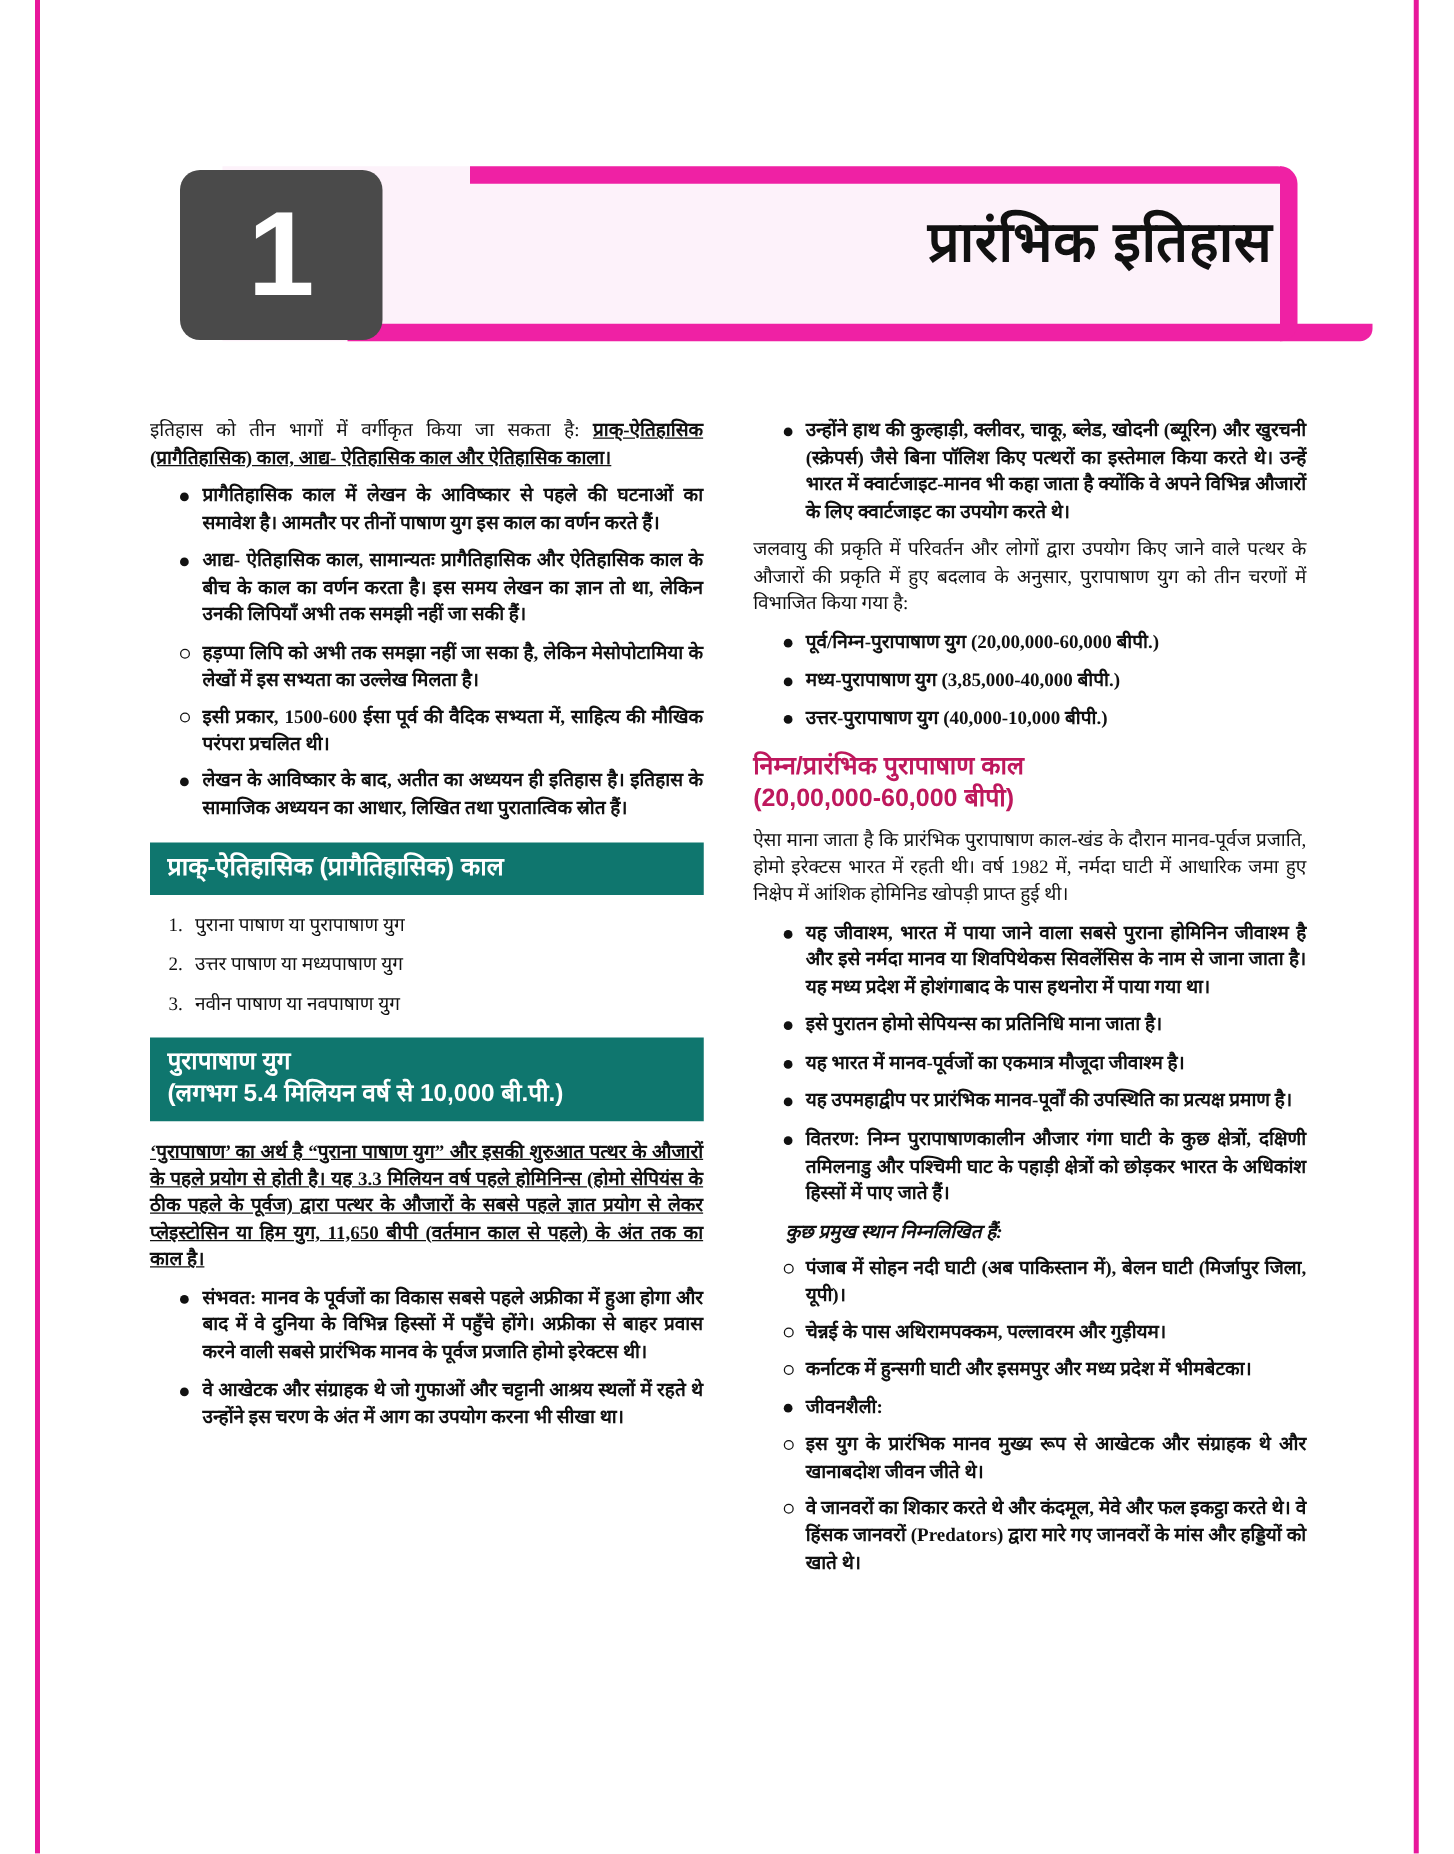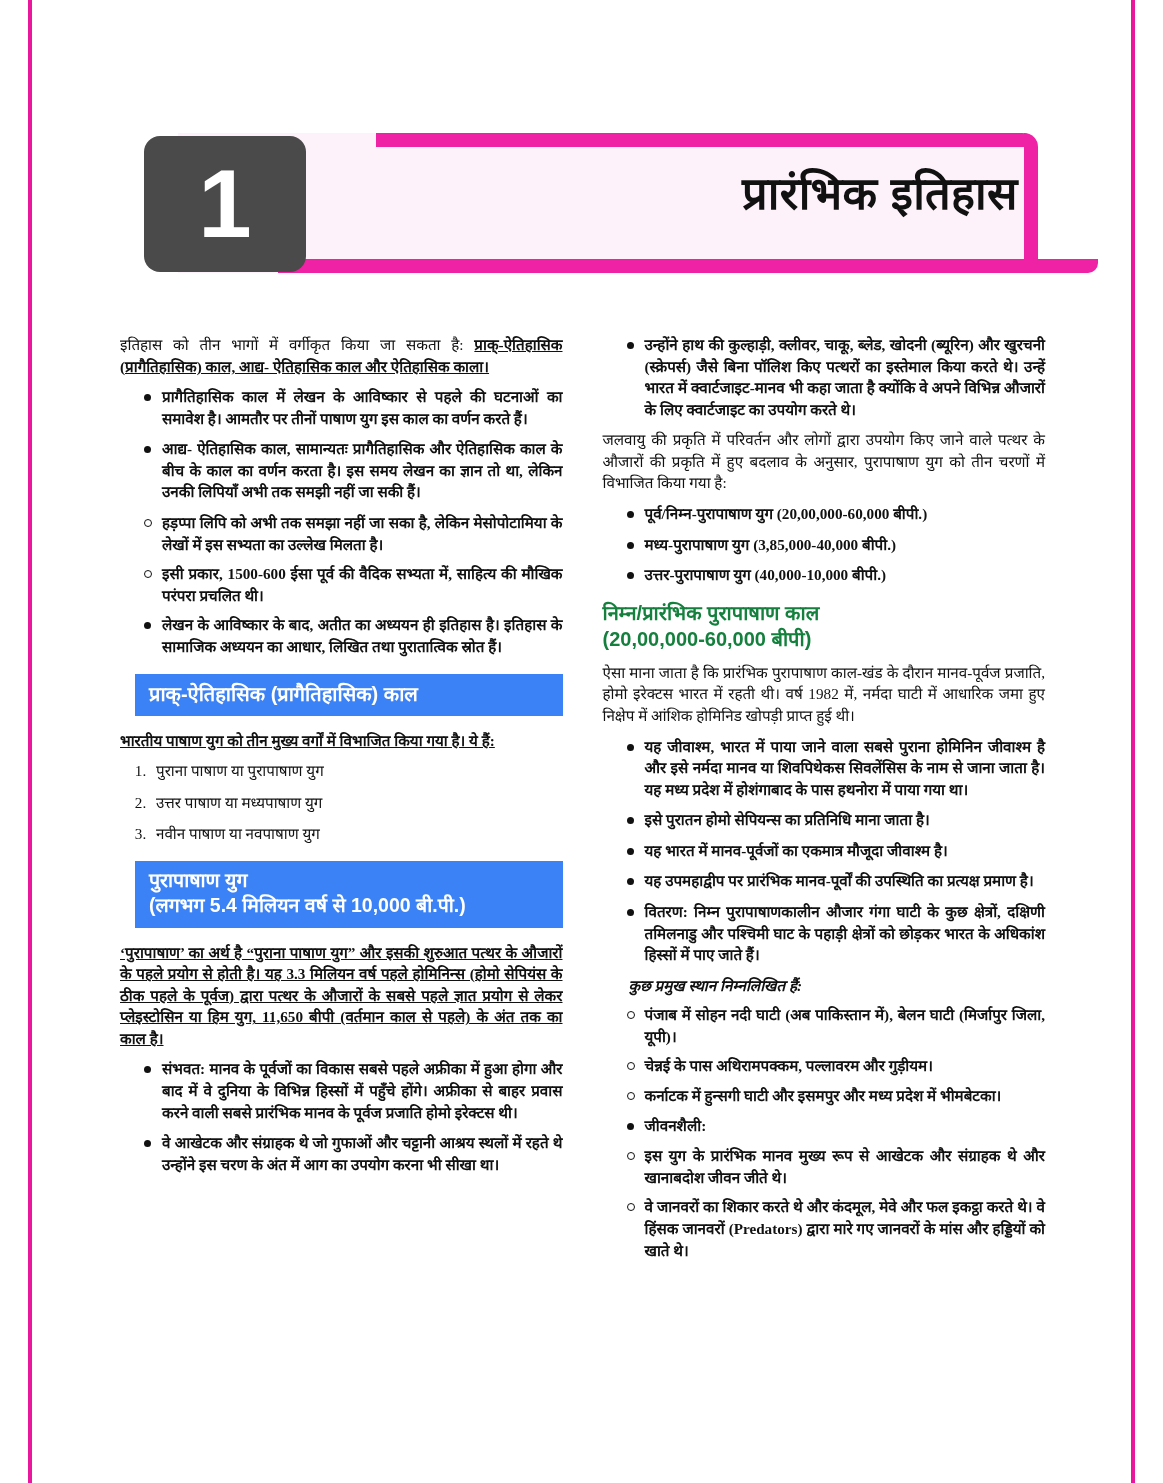--- a/index.html
+++ b/index.html
@@ -170,33 +170,33 @@
     margin: 0 0 10px 0;
     padding: 0 0 0 30px;
   }
   ol.numlist > li {
     margin: 0 0 10px 0;
     padding-left: 6px;
   }
 
   
   .bar-head {
-    background: #3b82f6;
+    background: #0f766e;
     color: #ffffff;
     font-family: "Liberation Sans", sans-serif;
     font-weight: bold;
     font-size: 20px;
     line-height: 1.3;
     padding: 7px 14px 9px 14px;
-    margin: 16px 0 14px 15px;
+    margin: 16px 0 14px 0;
     text-align: left;
   }
   .bar-head.two-line { font-size: 19.5px; }
   .pink-head {
-    color: #15803d;
+    color: #be185d;
     font-family: "Liberation Sans", sans-serif;
     font-weight: bold;
     font-size: 20px;
     line-height: 1.3;
     margin: 14px 0 10px 0;
   }
   .sub-head {
     color: #ef21a4;
     font-family: "Liberation Sans", sans-serif;
     font-weight: bold;
@@ -240,21 +240,20 @@
         <li>हड़प्पा लिपि को अभी तक समझा नहीं जा सका है, लेकिन मेसोपोटामिया के लेखों में इस सभ्यता का उल्लेख मिलता है।</li>
         <li>इसी प्रकार, 1500-600 ईसा पूर्व की वैदिक सभ्यता में, साहित्य की मौखिक परंपरा प्रचलित थी।</li>
       </ul>
 
       <ul class="lv1">
         <li>लेखन के आविष्कार के बाद, अतीत का अध्ययन ही इतिहास है। इतिहास के सामाजिक अध्ययन का आधार, लिखित तथा पुरातात्विक स्रोत हैं।</li>
       </ul>
 
       <div class="bar-head">प्राक्-ऐतिहासिक (प्रागैतिहासिक) काल</div>
 
-      <p class="para b">भारतीय पाषाण युग को तीन मुख्य वर्गों में विभाजित किया गया है। ये हैं:</p>
 
       <ol class="numlist">
         <li>पुराना पाषाण या पुरापाषाण युग</li>
         <li>उत्तर पाषाण या मध्यपाषाण युग</li>
         <li>नवीन पाषाण या नवपाषाण युग</li>
       </ol>
 
       <div class="bar-head two-line">
         <div>पुरापाषाण युग</div>
         <div>(लगभग 5.4 मिलियन वर्ष से 10,000 बी.पी.)</div>

